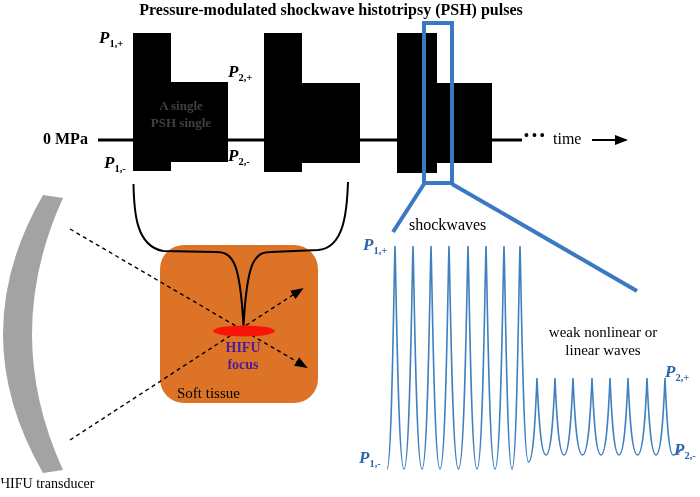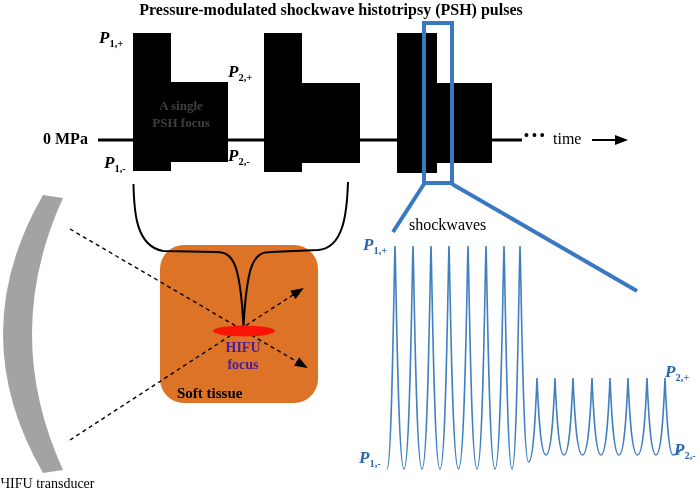--- a/index.html
+++ b/index.html
@@ -16,21 +16,21 @@
   .dots{left:524px;top:128px;font-size:14px;letter-spacing:3px;font-weight:bold;}
   .time{left:553px;top:130px;font-size:16px;}
   .single{left:135px;top:97px;width:92px;text-align:center;color:#404040;
           font-size:13px;font-weight:bold;line-height:17px;white-space:normal;}
   .shock{left:409px;top:216px;font-size:16px;}
   .weak{left:520px;top:324px;width:166px;text-align:center;font-size:15px;line-height:17.5px;white-space:normal;}
   .caption{left:380px;top:478px;width:318px;text-align:center;font-size:16px;}
   .transducer{left:0;top:476px;font-size:14px;}
   .focus{left:203px;top:339px;width:80px;text-align:center;color:#4c1d95;
          font-size:14px;font-weight:bold;line-height:17px;white-space:normal;}
-  .tissue{left:177px;top:385px;font-size:15px;font-weight:bold;}
+  .tissue{left:177px;top:385px;font-size:15px;font-weight:normal;}
 </style>
 </head>
 <body>
 
 <div id="fig">
 
   <svg id="art" width="700" height="497" viewBox="0 0 700 497">
     <defs>
       <marker id="ah" markerWidth="13" markerHeight="10" refX="11" refY="5" orient="auto" markerUnits="userSpaceOnUse">
         <path d="M0,0 L13,5 L0,10 z" fill="#000"></path>
@@ -81,26 +81,30 @@
   <div class="txt title">Pressure-modulated shockwave histotripsy (PSH) pulses</div>
 
   <span class="plab" style="left:99px;top:28px"><i>P</i><sub>1,+</sub></span>
   <span class="plab" style="left:228px;top:62px"><i>P</i><sub>2,+</sub></span>
   <span class="plab" style="left:104px;top:153px"><i>P</i><sub>1,-</sub></span>
   <span class="plab" style="left:228px;top:146px"><i>P</i><sub>2,-</sub></span>
 
   <div class="txt zero">0 MPa</div>
   <div class="txt single">
     <span>A single</span><br>
-    <span>PSH focus</span>
+    <span>PSH single</span>
   </div>
   <div class="txt dots">•••</div>
   <div class="txt time">time</div>
 
   <div class="txt shock">shockwaves</div>
+  <div class="txt weak">
+    <span>weak nonlinear or</span><br>
+    <span>linear waves</span>
+  </div>
 
   <span class="plab blue" style="left:363px;top:235px"><i>P</i><sub>1,+</sub></span>
   <span class="plab blue" style="left:359px;top:448px"><i>P</i><sub>1,-</sub></span>
   <span class="plab blue" style="left:665px;top:362px"><i>P</i><sub>2,+</sub></span>
   <span class="plab blue" style="left:674px;top:440px"><i>P</i><sub>2,-</sub></span>
 
   <div class="txt transducer">HIFU transducer</div>
   <div class="txt focus">
     <span>HIFU</span><br>
     <span>focus</span>

